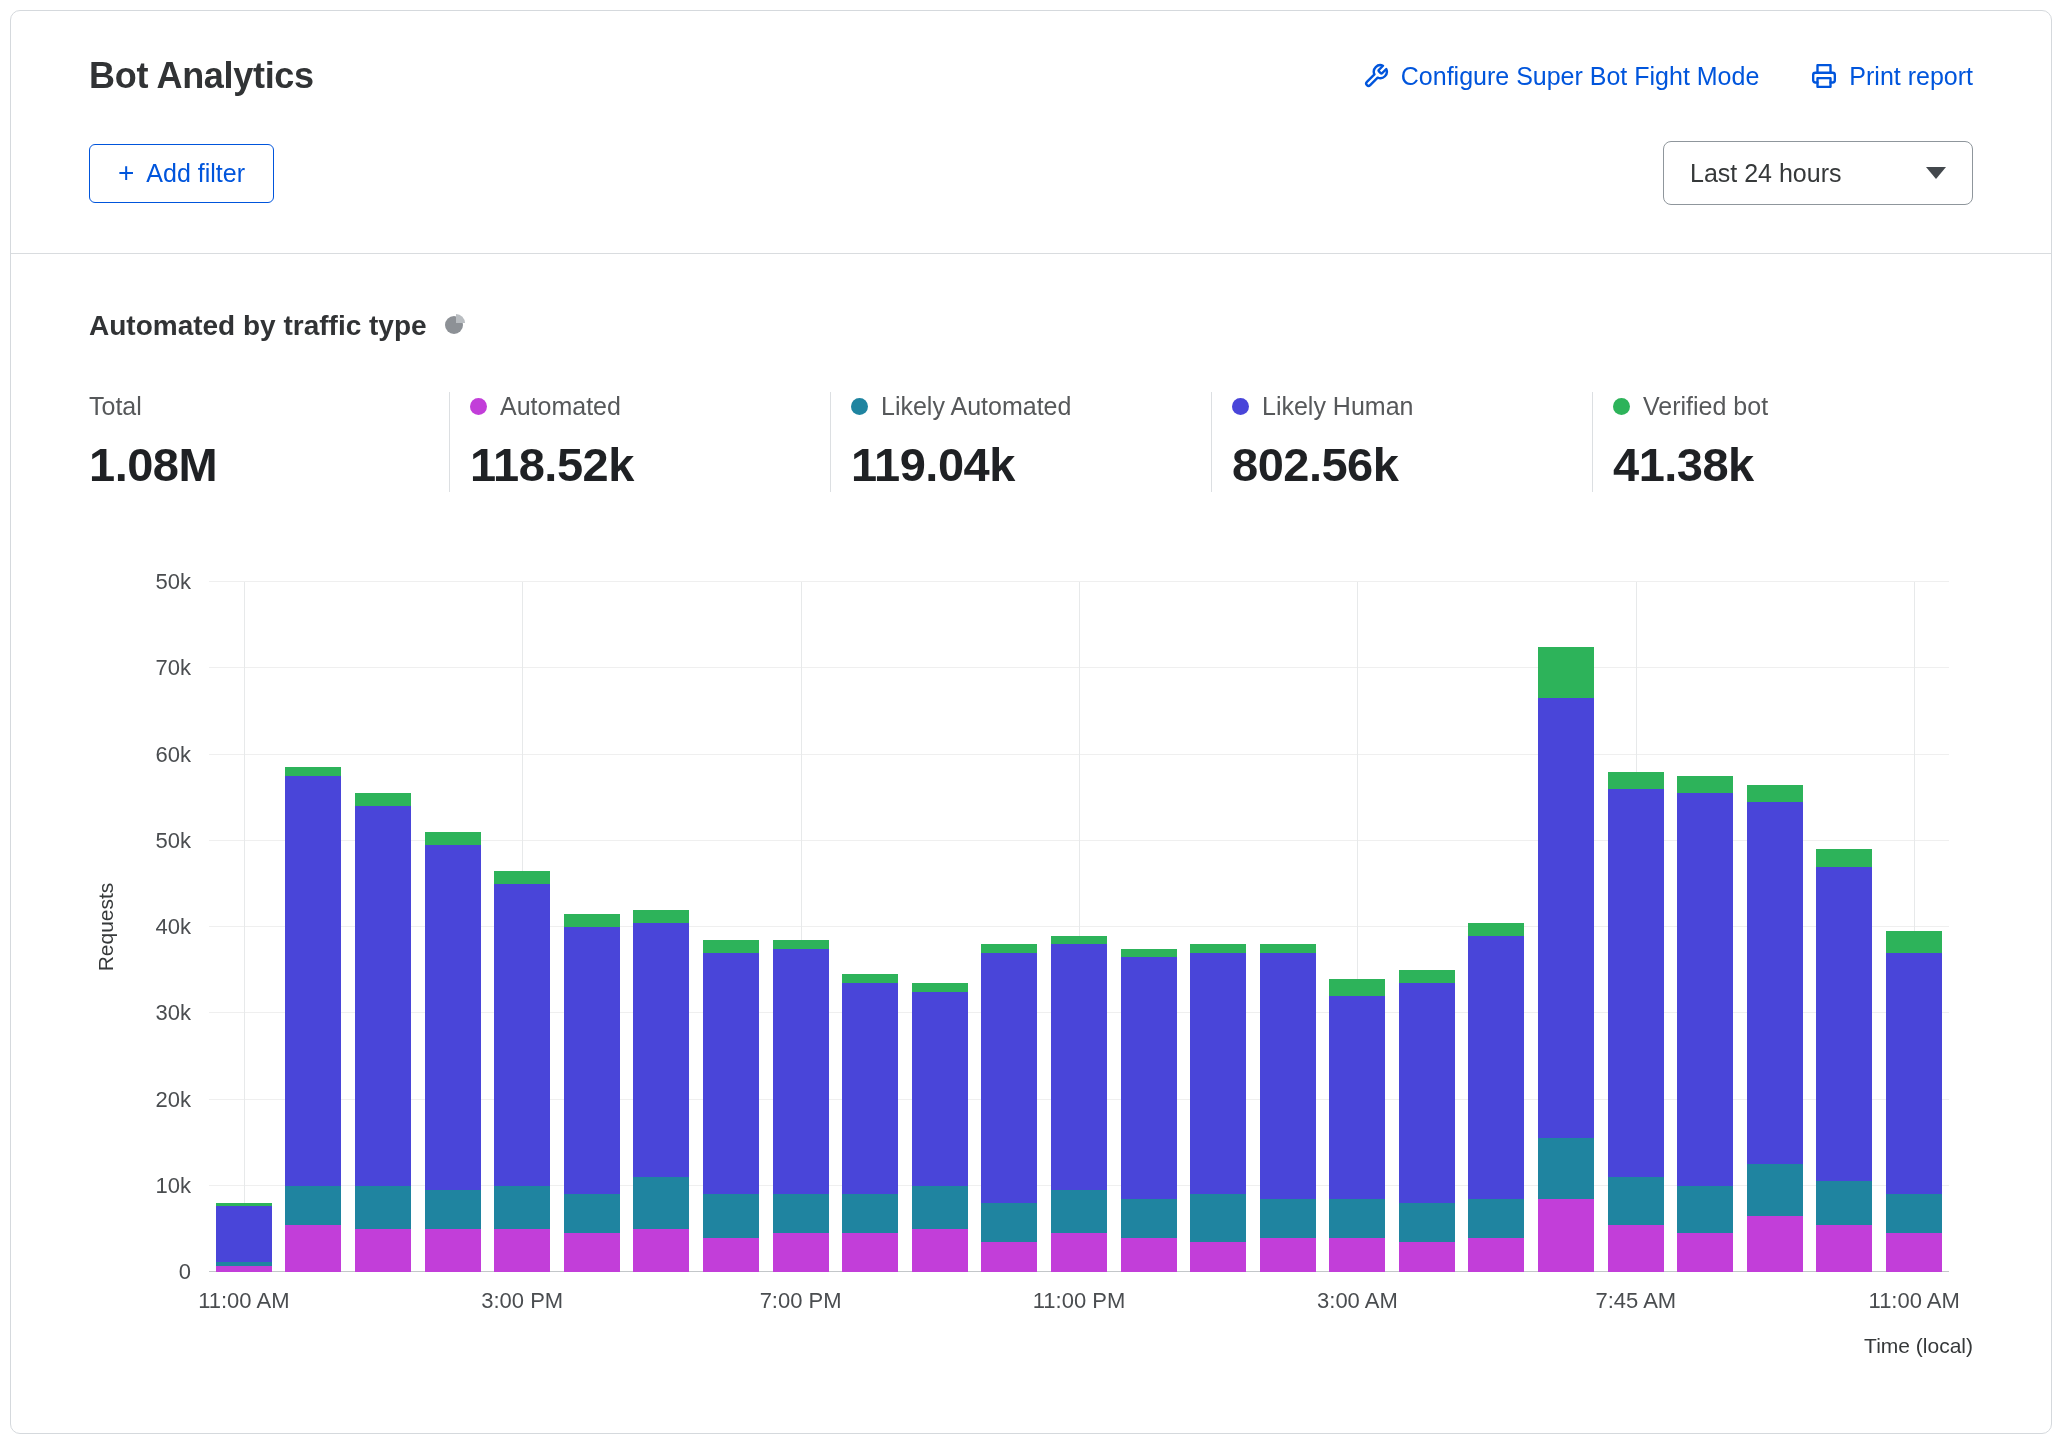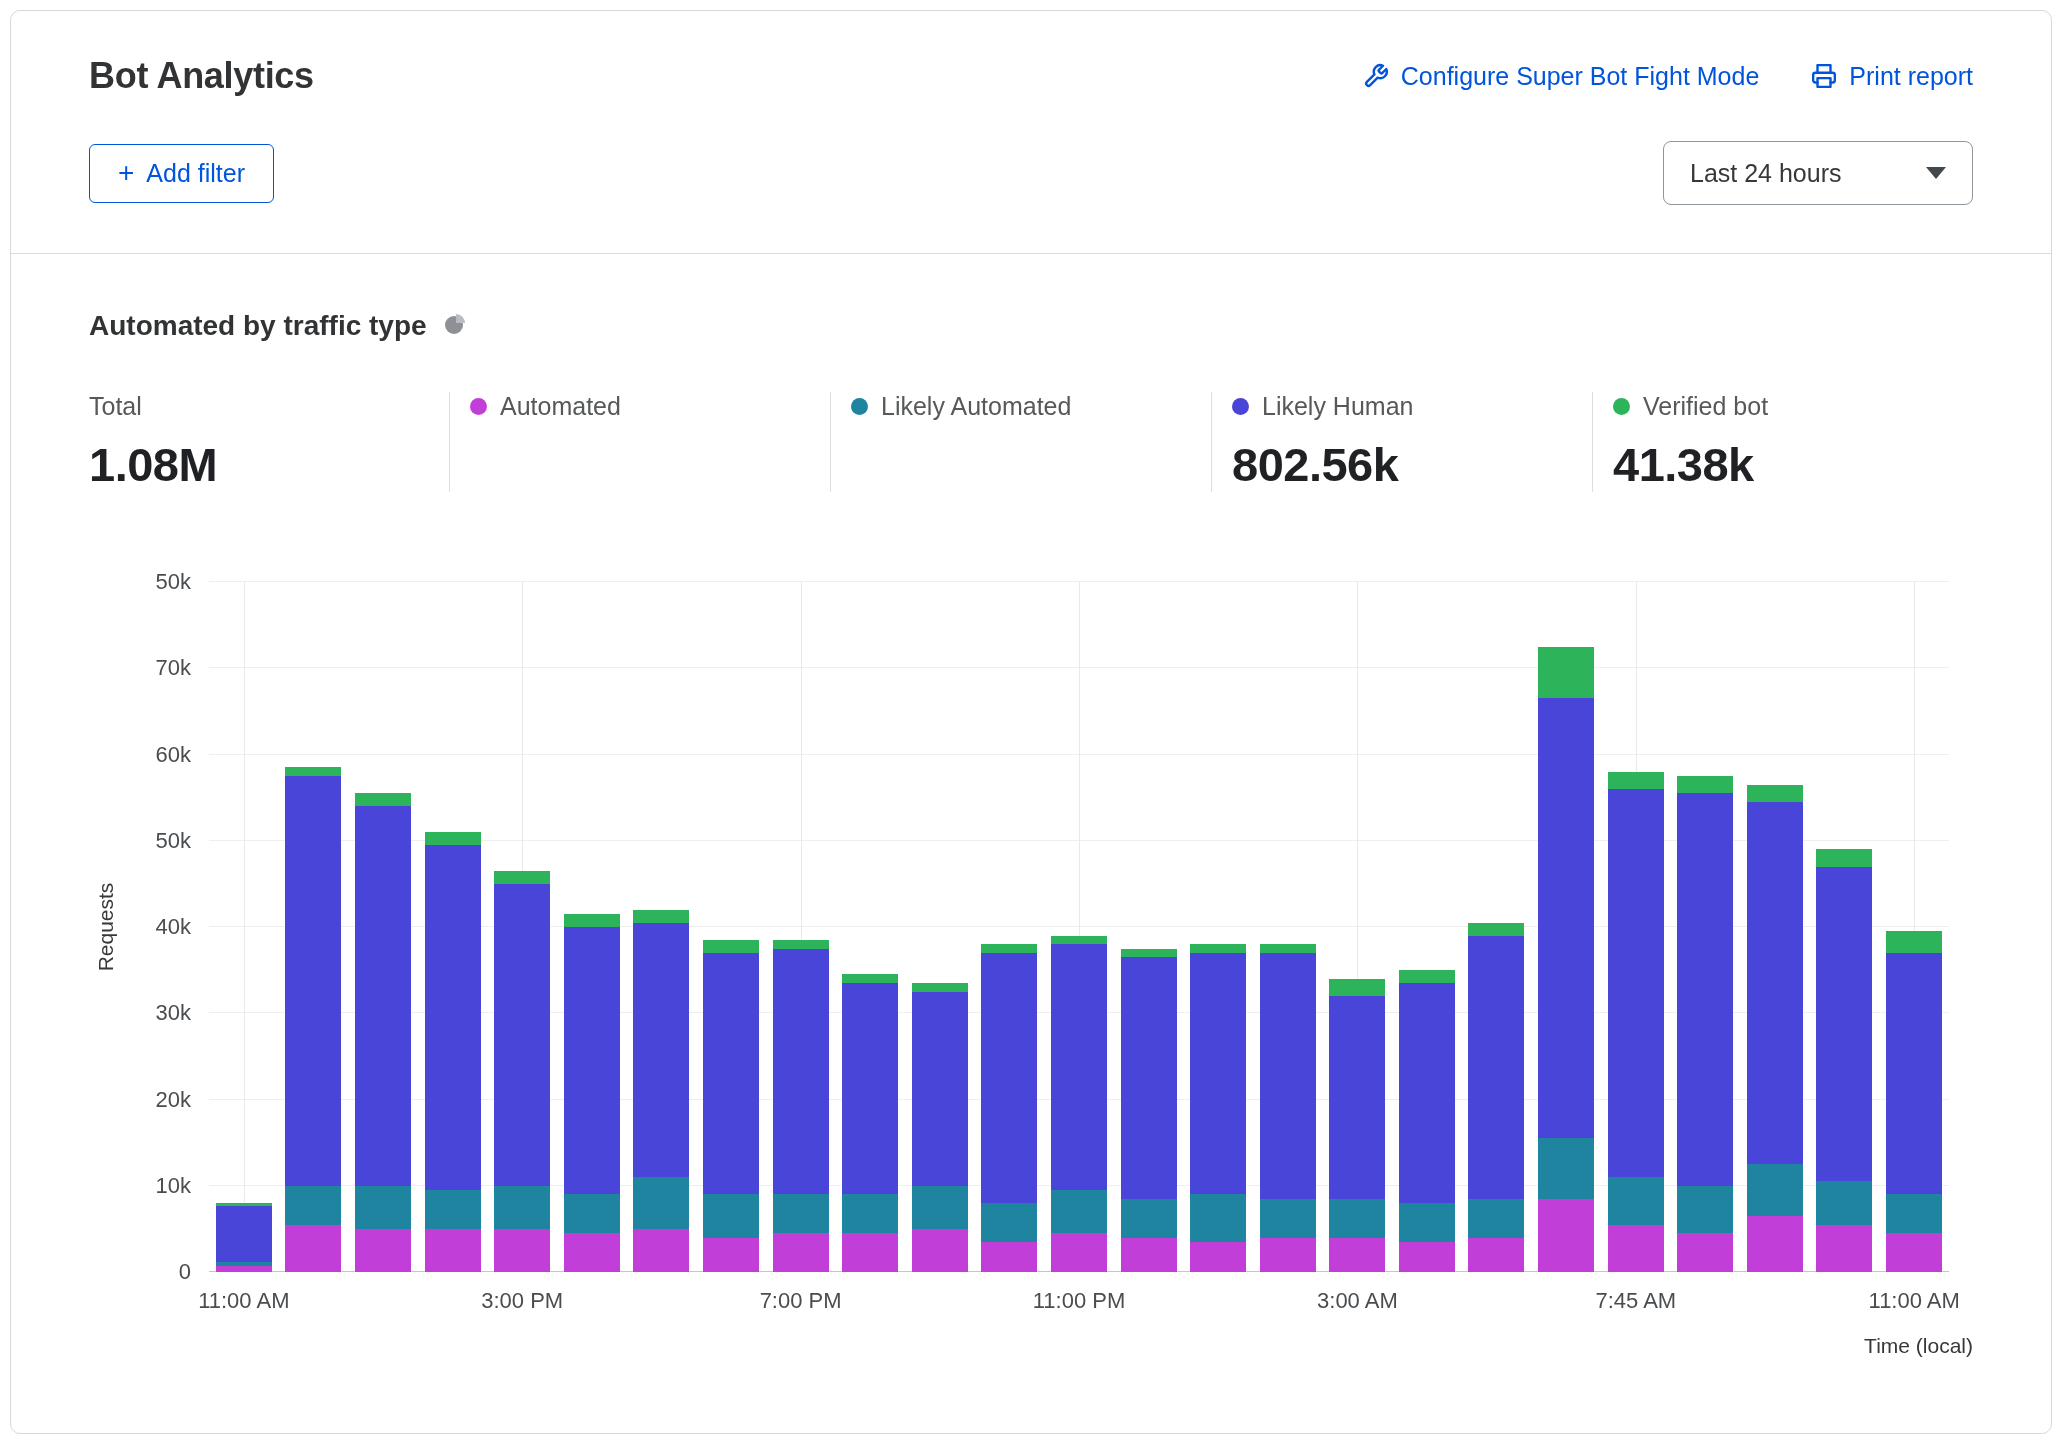--- a/index.html
+++ b/index.html
@@ -151,26 +151,28 @@
         <div class="stat-label">
             <span>Total</span>
           </div>
         <div class="stat-value">1.08M</div>
       </div>
       <div class="stat">
         <div class="stat-label">
           <span class="dot" style="background: rgb(194, 62, 217);"></span>
           <span>Automated</span>
         </div>
+        <div class="stat-value">118.52k</div>
       </div>
       <div class="stat">
         <div class="stat-label">
           <span class="dot" style="background: rgb(31, 132, 160);"></span>
           <span>Likely Automated</span>
         </div>
+        <div class="stat-value">119.04k</div>
       </div>
       <div class="stat">
         <div class="stat-label">
           <span class="dot" style="background: rgb(73, 69, 217);"></span>
           <span>Likely Human</span>
         </div>
         <div class="stat-value">802.56k</div>
       </div>
       <div class="stat">
         <div class="stat-label">

